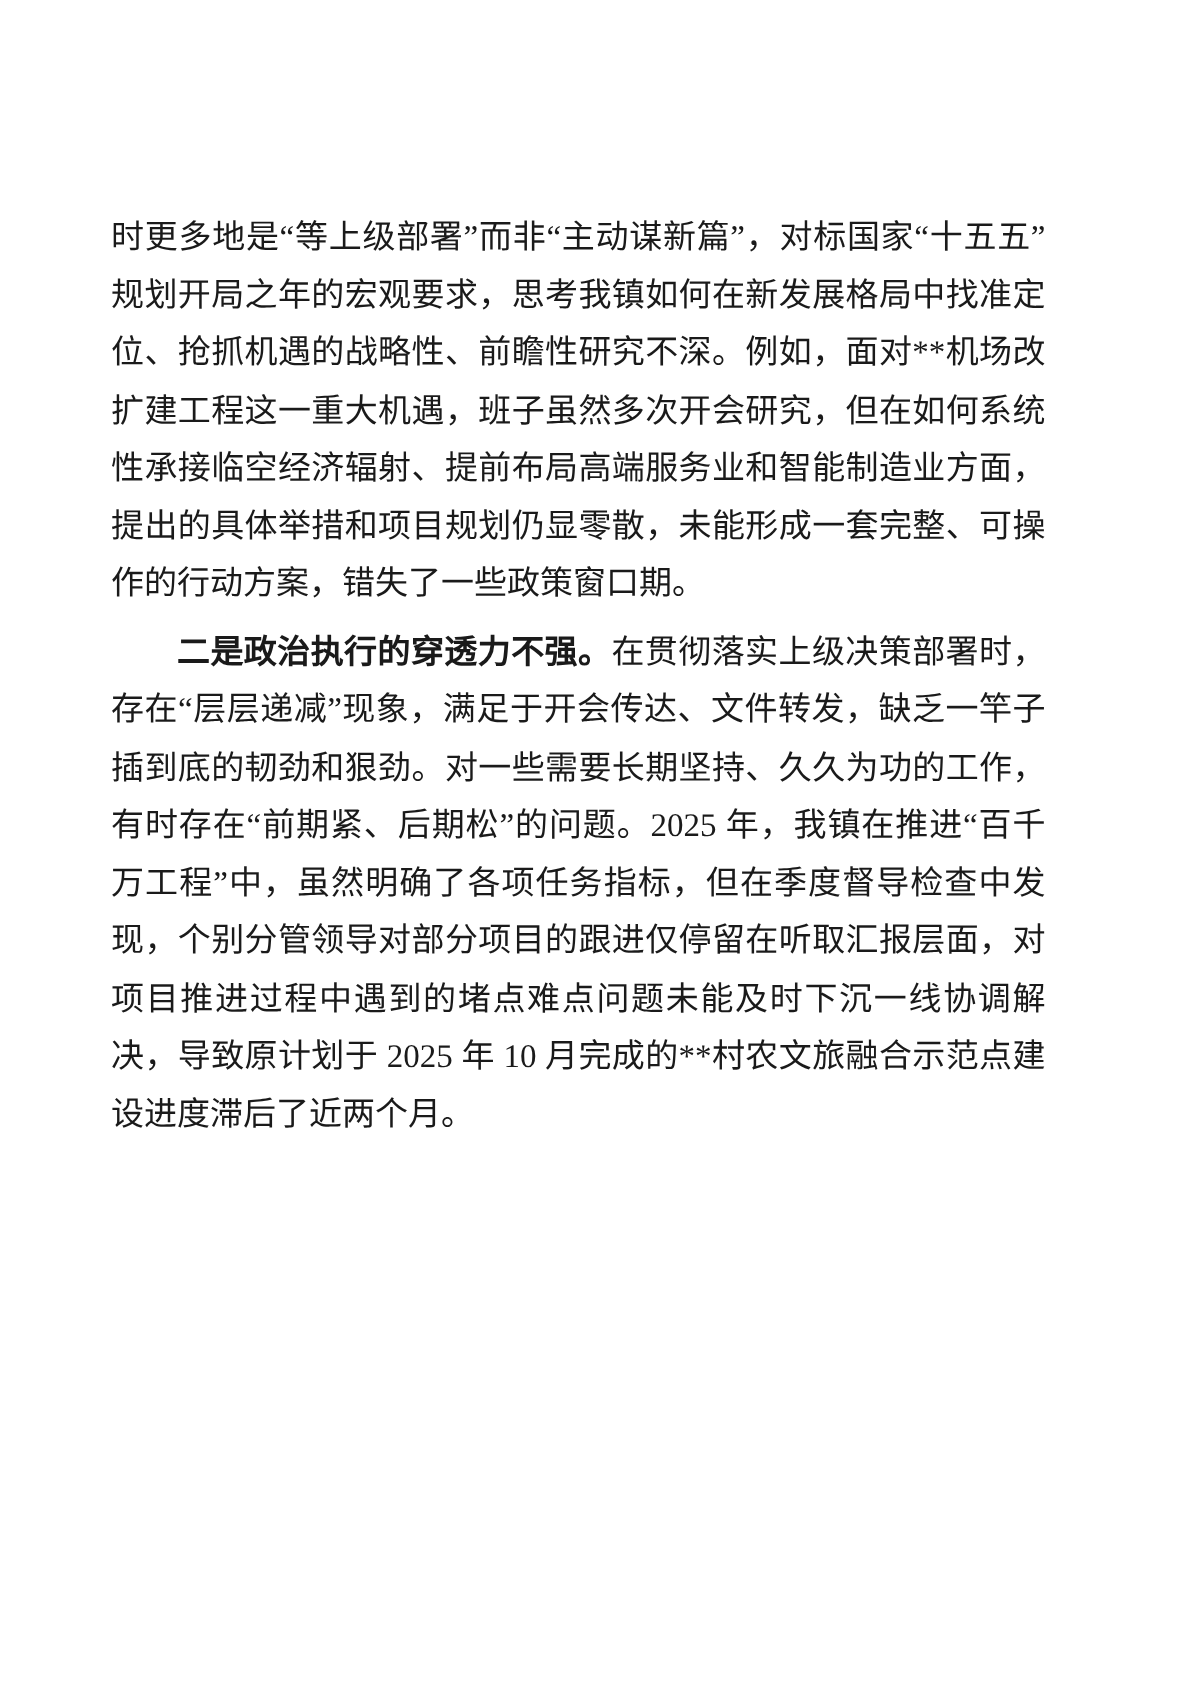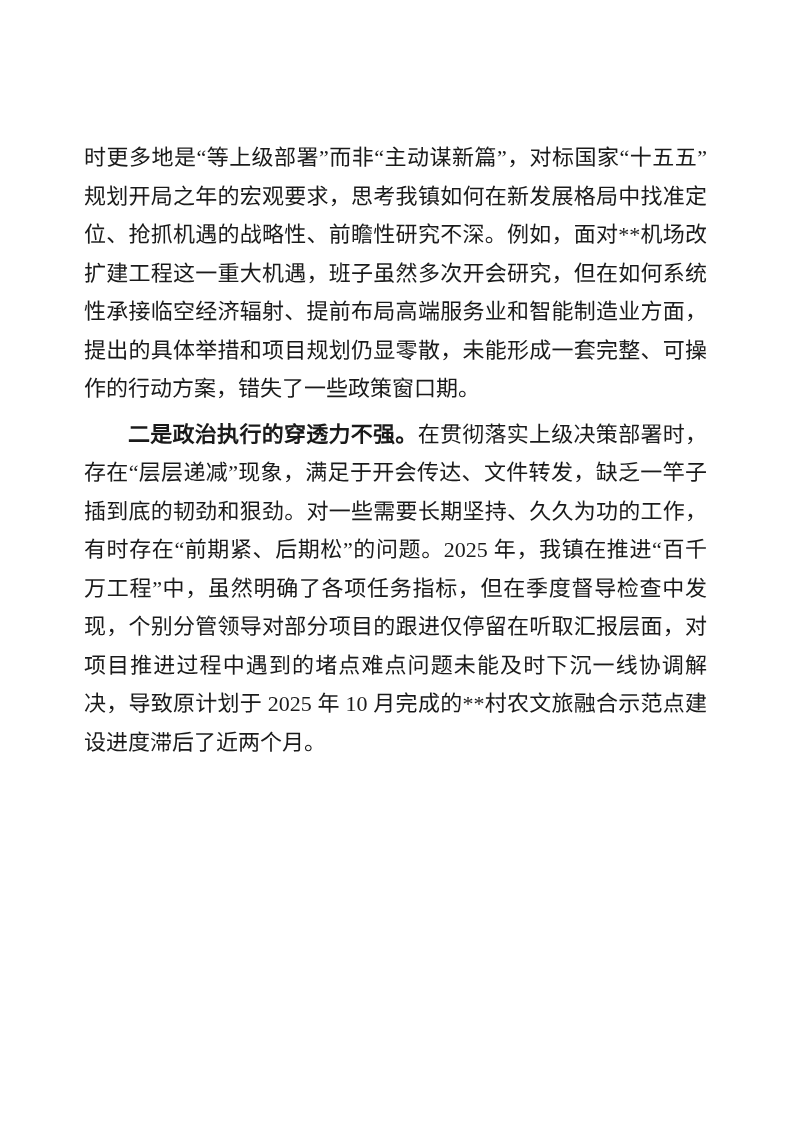--- a/index.html
+++ b/index.html
@@ -11,21 +11,21 @@
     position: relative;
     width: 793px;
     height: 1122px;
     background: #ffffff;
     overflow: hidden;
     margin: 0 auto;
   }
   .content {
     position: absolute;
     top: 139px;
-    left: 84px;
+    left: 74px;
     width: 623px;
     font-family: "Liberation Serif", "DejaVu Serif", serif;
     font-size: 22px;
     line-height: 38.5px;
     color: #1a1a1a;
     text-align: justify;
   }
   .para {
     margin: 0;
     padding: 0;

